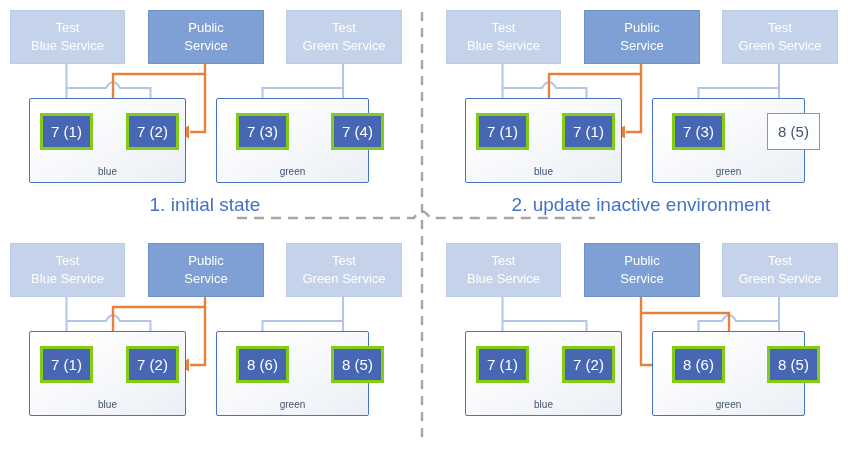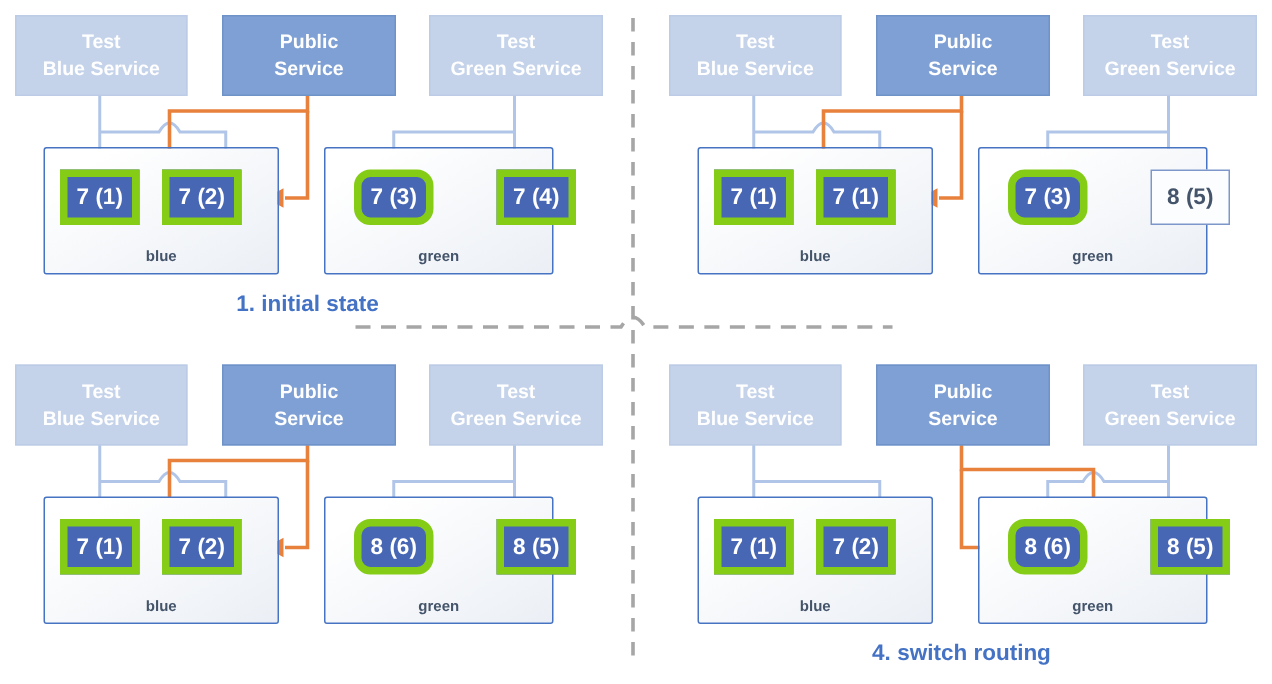--- a/index.html
+++ b/index.html
@@ -1,18 +1,18 @@
 <!DOCTYPE html>
 <html><head>
 <meta charset="utf-8">
 <style>
   html,body { margin:0; padding:0; background:#ffffff; }
   .canvas {
     position:relative; width:848px; height:456px; background:#ffffff;
-    font-family:"Liberation Sans", sans-serif; overflow:hidden;font-weight:bold;
+    font-family:"Liberation Sans", sans-serif; overflow:hidden;
   }
   .dividers { position:absolute; left:0; top:0; pointer-events:none; }
   .panel { position:absolute; width:390px; height:212px; }
   .panel-1 { left:10px;  top:10px;  }
   .panel-2 { left:446px; top:10px;  }
   .panel-3 { left:10px;  top:243px; }
   .panel-4 { left:446px; top:243px; }
   .wires { position:absolute; left:0; top:0; }
   .svc {
     position:absolute; top:0; height:52px; width:113px;
@@ -30,31 +30,31 @@
     background:linear-gradient(150deg, #ffffff 15%, #EBEFF5 100%);
   }
   .env-blue  { left:19px;  width:157px; }
   .env-green { left:206px; width:153px; }
   .env-label {
     position:absolute; bottom:5px; width:100%; text-align:center;
     color:#44546A; font-size:10px;
   }
   .pod {
     position:absolute; top:103px; width:53px; height:37px; box-sizing:border-box;
-    background:#4767B5; border:5px solid #84cc16; color:#ffffff;
+    background:#4767B5; border:3px solid #84cc16; color:#ffffff;
     display:flex; align-items:center; justify-content:center; font-size:15px;
   }
   .pod-1 { left:30px; }
-  .pod-2 { left:98px; }
-  .pod-3 { left:226px;border-radius:11px; }
+  .pod-2 { left:116px; }
+  .pod-3 { left:226px; }
   .pod-4 { left:308px;margin-left:13px; }
   .pod.outlined { background:#FCFDFE; color:#44546A; border:1.6px solid #7E97CA; }
   .caption {
     position:absolute; top:184px; width:100%; text-align:center;
-    color:#4472C4; font-size:15px;
+    color:#4472C4; font-size:19px;
   }
 </style>
 </head>
 <body>
 
 <div class="canvas">
 
   <svg class="dividers" width="848" height="456" viewBox="0 0 848 456">
     <path d="M422,12 V443" stroke="#A6A6A6" stroke-width="2.4" stroke-dasharray="9,7" fill="none"></path>
     <path d="M237,218 H414 Q422,205 430,218 H595" stroke="#A6A6A6" stroke-width="2.4" stroke-dasharray="10,7" fill="none"></path>
@@ -146,20 +146,21 @@
     <div class="env env-blue">
       <div class="env-label">blue</div>
     </div>
     <div class="env env-green">
       <div class="env-label">green</div>
     </div>
     <div class="pod pod-1 solid">7 (1)</div>
     <div class="pod pod-2 solid">7 (1)</div>
     <div class="pod pod-3 solid">7 (3)</div>
     <div class="pod pod-4 outlined">8 (5)</div>
+    <div class="caption">2. update inactive environment</div>
   </section>
 
   <section class="panel panel-3">
     <svg class="wires" width="390" height="212" viewBox="0 0 390 212">
       <g stroke="#B0C5E8" stroke-width="2" fill="none">
         <path d="M56.5,52 V95"></path>
         <path d="M56.5,78 H96 Q103,66 110,78 H140.5 V95"></path>
         <path d="M333,52 V95"></path>
         <path d="M333,78 H252.5 V95"></path>
       </g>
@@ -240,16 +241,15 @@
     <div class="env env-blue">
       <div class="env-label">blue</div>
     </div>
     <div class="env env-green">
       <div class="env-label">green</div>
     </div>
     <div class="pod pod-1 solid">7 (1)</div>
     <div class="pod pod-2 solid">7 (2)</div>
     <div class="pod pod-3 solid">8 (6)</div>
     <div class="pod pod-4 solid">8 (5)</div>
-    <div class="caption">4. switch routing</div>
   </section>
 
 </div>
 
 </body></html>

